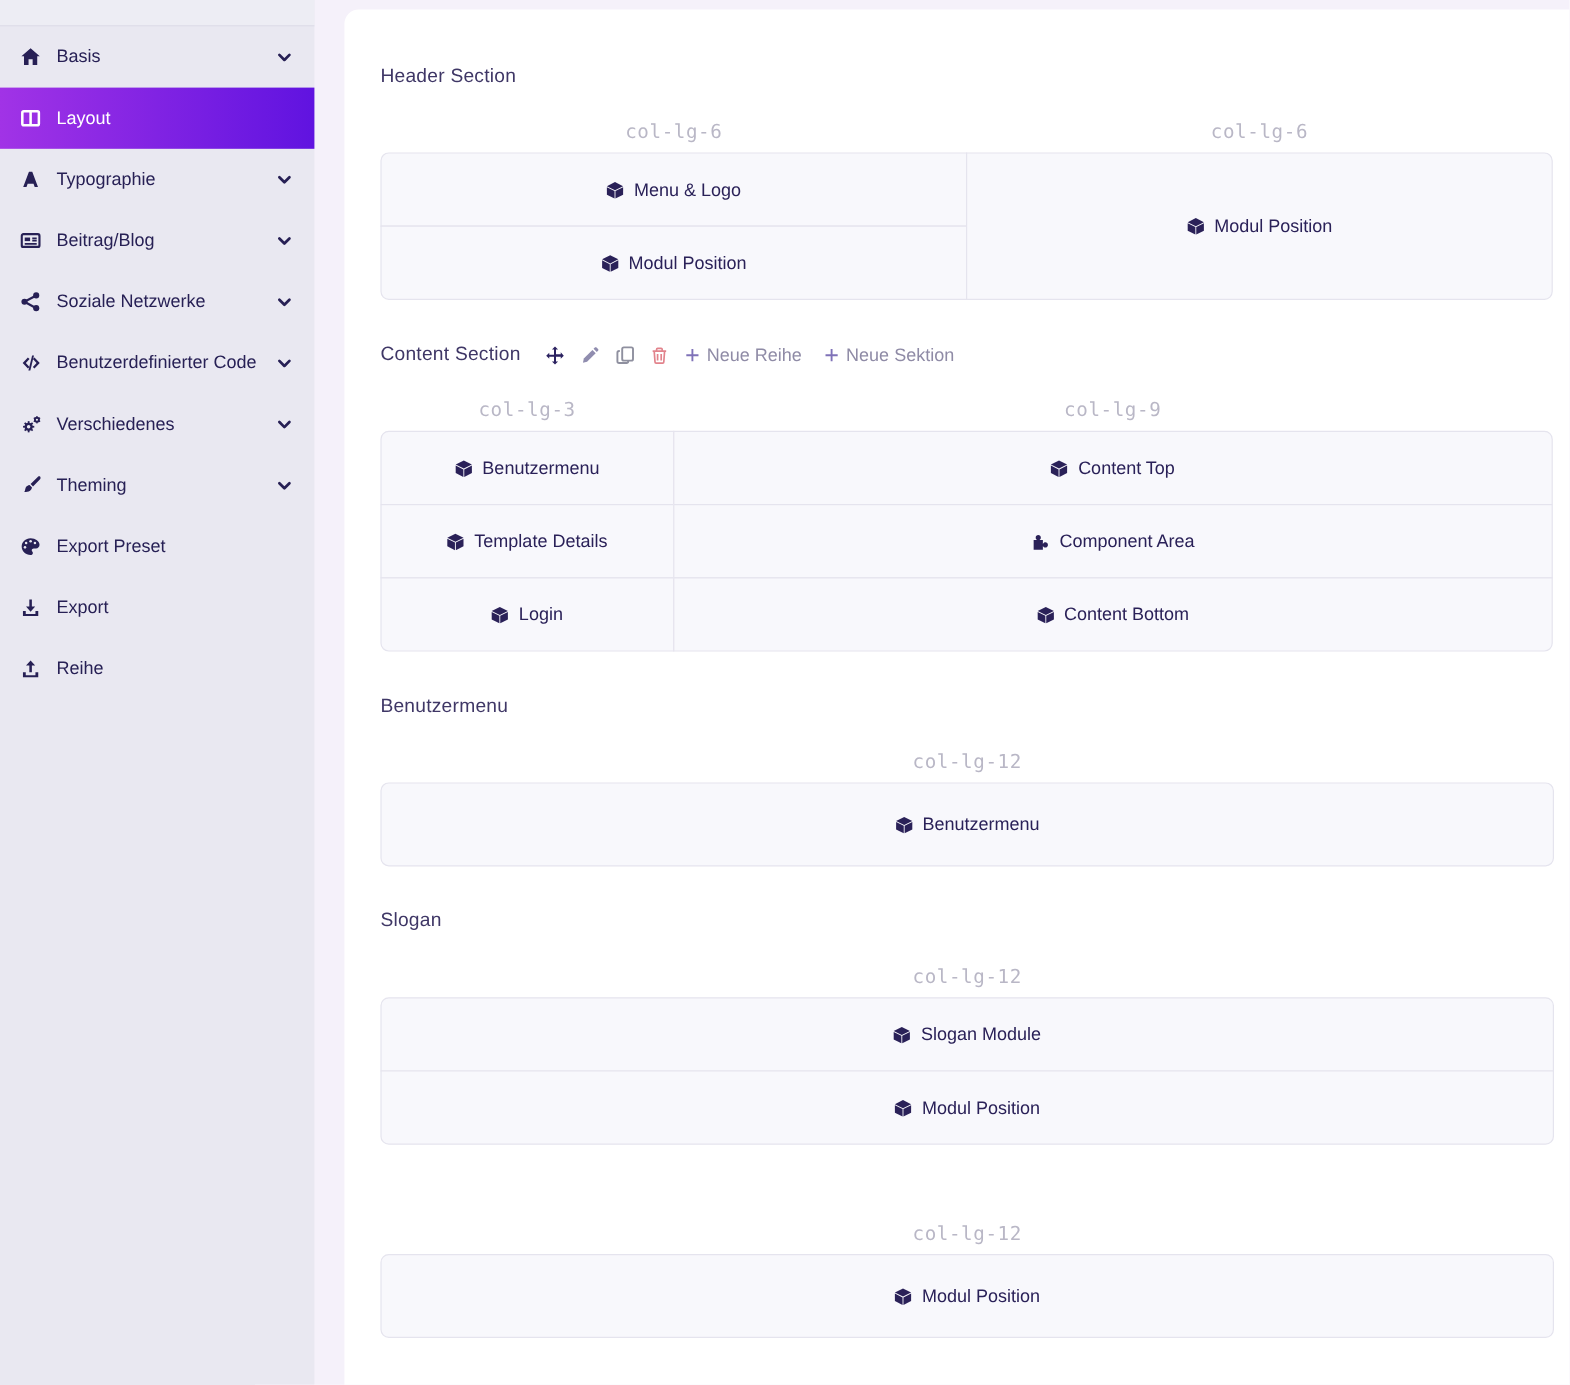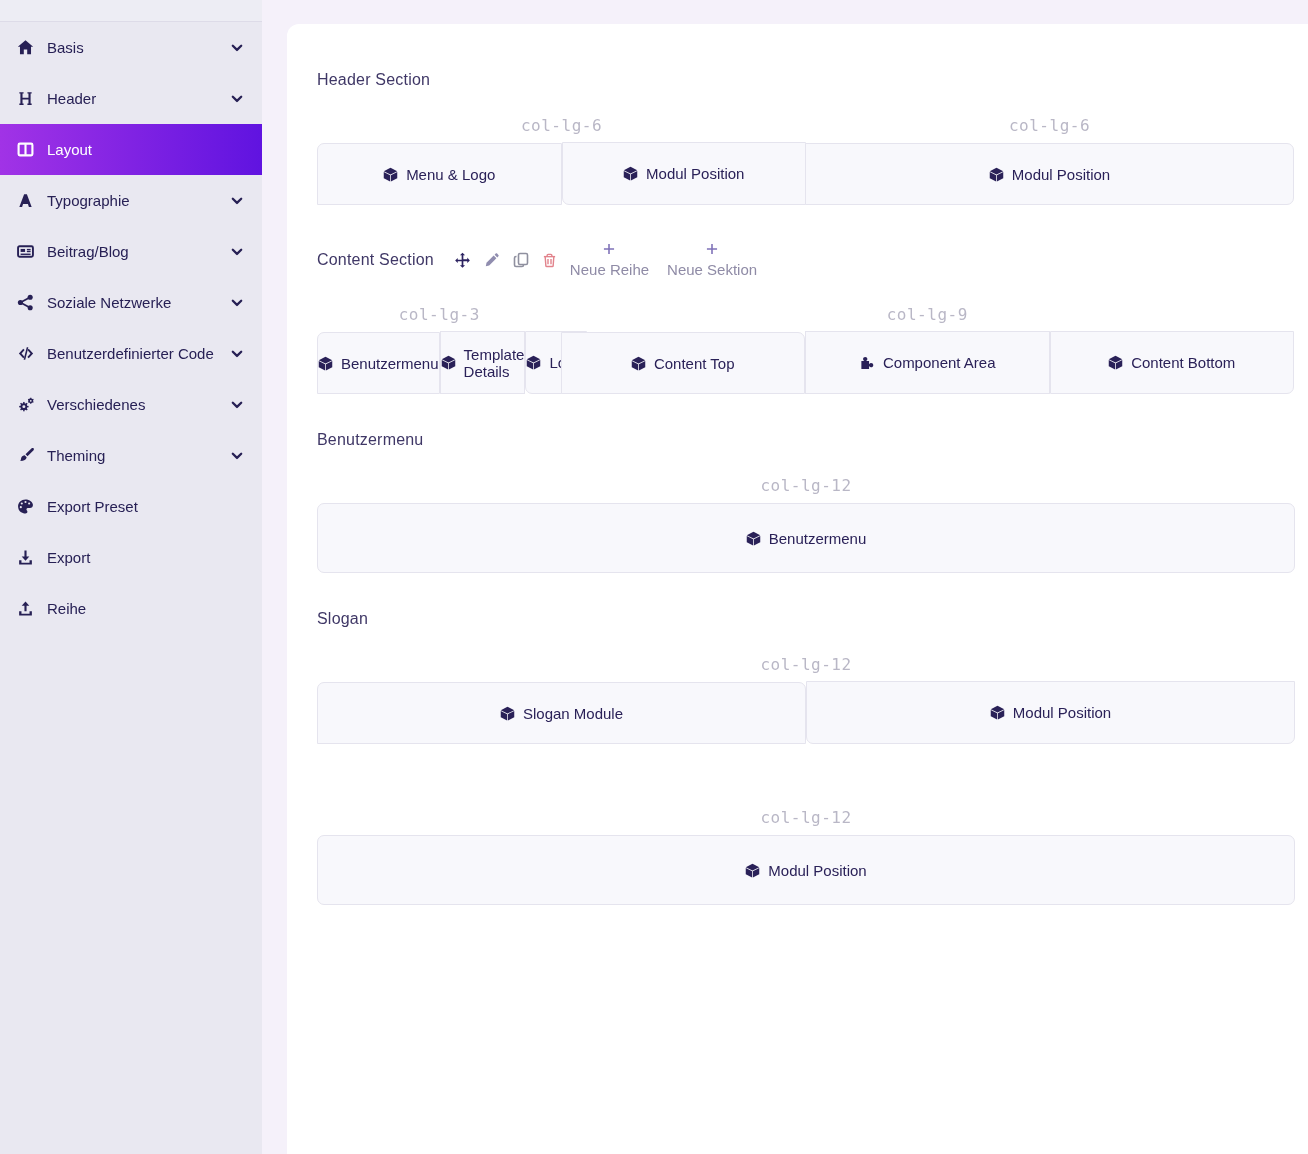--- a/index.html
+++ b/index.html
@@ -33,55 +33,55 @@
   .side-item .icon{width:21px;display:flex;justify-content:center;align-items:center;flex:0 0 21px}
   .side-item .side-label{flex:1;white-space:nowrap}
   .side-item .chev{width:14px;flex:0 0 14px}
   .side-item.active{
     background:linear-gradient(90deg,var(--accent-1),var(--accent-2));
     color:#ffffff;
   }
   .icon svg{display:block}
 
   
-  .main{flex:1;padding:24px 0 0 25px}
+  .main{flex:1;padding:8px 0 0 25px}
   .card{
     background:var(--card-bg);
     border-top-left-radius:12px;
     min-height:1146px;
     padding:47px 13px 20px 30px;
   }
 
   
   .section{margin-bottom:37px}
   .sec-head{display:flex;align-items:center}
   .sec-head h2{
     font-size:16px;font-weight:400;color:var(--heading);
     margin:0 20px 0 0;letter-spacing:.2px;
   }
   .tb-btn{background:none;border:none;padding:0;margin:0 13px 0 0;cursor:pointer;display:flex;align-items:center}
   .c-move{color:var(--icon-move)} .c-edit{color:var(--icon-edit)}
   .c-copy{color:var(--icon-copy)} .c-del{color:var(--icon-delete)}
   .add-btn{
     background:none;border:none;padding:0;margin:0 18px 0 0;cursor:pointer;
     display:flex;align-items:center;gap:5px;
-    font-family:"Liberation Sans",sans-serif;font-size:15px;color:var(--toolbar-label);flex-direction:column;
+    font-family:"Liberation Sans",sans-serif;font-size:15px;color:var(--toolbar-label);
   }
   .add-btn .icon{color:var(--plus)}
 
   .row{display:flex;align-items:stretch}
   .column{display:flex;flex-direction:column}
   .column + .column{margin-left:-1px}
   .col-size{
     text-align:center;
     font-family:"DejaVu Sans Mono","Liberation Mono",monospace;
     font-size:16px;color:var(--size-label);
     margin:27px 0 8px;letter-spacing:.5px;
   }
-  .modules{flex:1;display:flex;flex-direction:row}
+  .modules{flex:1;display:flex;flex-direction:column}
   .module{
     flex:1;min-height:62px;
     background:var(--box-bg);border:1px solid var(--box-border);
     display:flex;align-items:center;justify-content:center;gap:8px;
     font-size:15px;color:var(--module-text);cursor:pointer;
   }
   .module + .module{margin-top:-1px}
   .column:only-child .modules .module:only-child{min-height:70px}
   .row .column:first-child .module:first-child{border-top-left-radius:7px}
   .row .column:first-child .module:last-child{border-bottom-left-radius:7px}
@@ -95,33 +95,20 @@
   <aside class="sidebar">
     <div class="sidebar-top"></div>
     <nav id="sidebar-nav">
         <a class="side-item">
           <span class="icon ">
             <svg width="17" height="17" viewBox="0 0 16 16" fill="currentColor">
               <path d="M8 1.1 15.2 7.4h-2v6.9H9.6V9.8H6.4v4.5H2.8V7.4h-2z"></path>
             </svg>
           </span>
           <span class="side-label">Basis</span>
-          <span class="icon chev">
-            <svg width="14" height="14" viewBox="0 0 16 16" fill="none" stroke="currentColor" stroke-width="2.6" stroke-linecap="round" stroke-linejoin="round">
-              <path d="M3.2 5.4 8 10.2l4.8-4.8"></path>
-            </svg>
-          </span>
-        </a>
-        <a class="side-item">
-          <span class="icon ">
-            <svg width="17" height="17" viewBox="0 0 16 16" fill="currentColor">
-              <path d="M2.2 2h4v1.2l-1 .2v3.8h5.6V3.4l-1-.2V2h4v1.2l-1 .2v9.2l1 .2V14h-4v-1.2l1-.2V9h-5.6v3.6l1 .2V14h-4v-1.2l1-.2V3.4l-1-.2z"></path>
-            </svg>
-          </span>
-          <span class="side-label">Header</span>
           <span class="icon chev">
             <svg width="14" height="14" viewBox="0 0 16 16" fill="none" stroke="currentColor" stroke-width="2.6" stroke-linecap="round" stroke-linejoin="round">
               <path d="M3.2 5.4 8 10.2l4.8-4.8"></path>
             </svg>
           </span>
         </a>
         <a class="side-item active">
           <span class="icon ">
             <svg width="17" height="17" viewBox="0 0 16 16" fill="none" stroke="currentColor" stroke-width="2">
               <rect x="1.5" y="2.5" width="13" height="11" rx="1.2"></rect>

